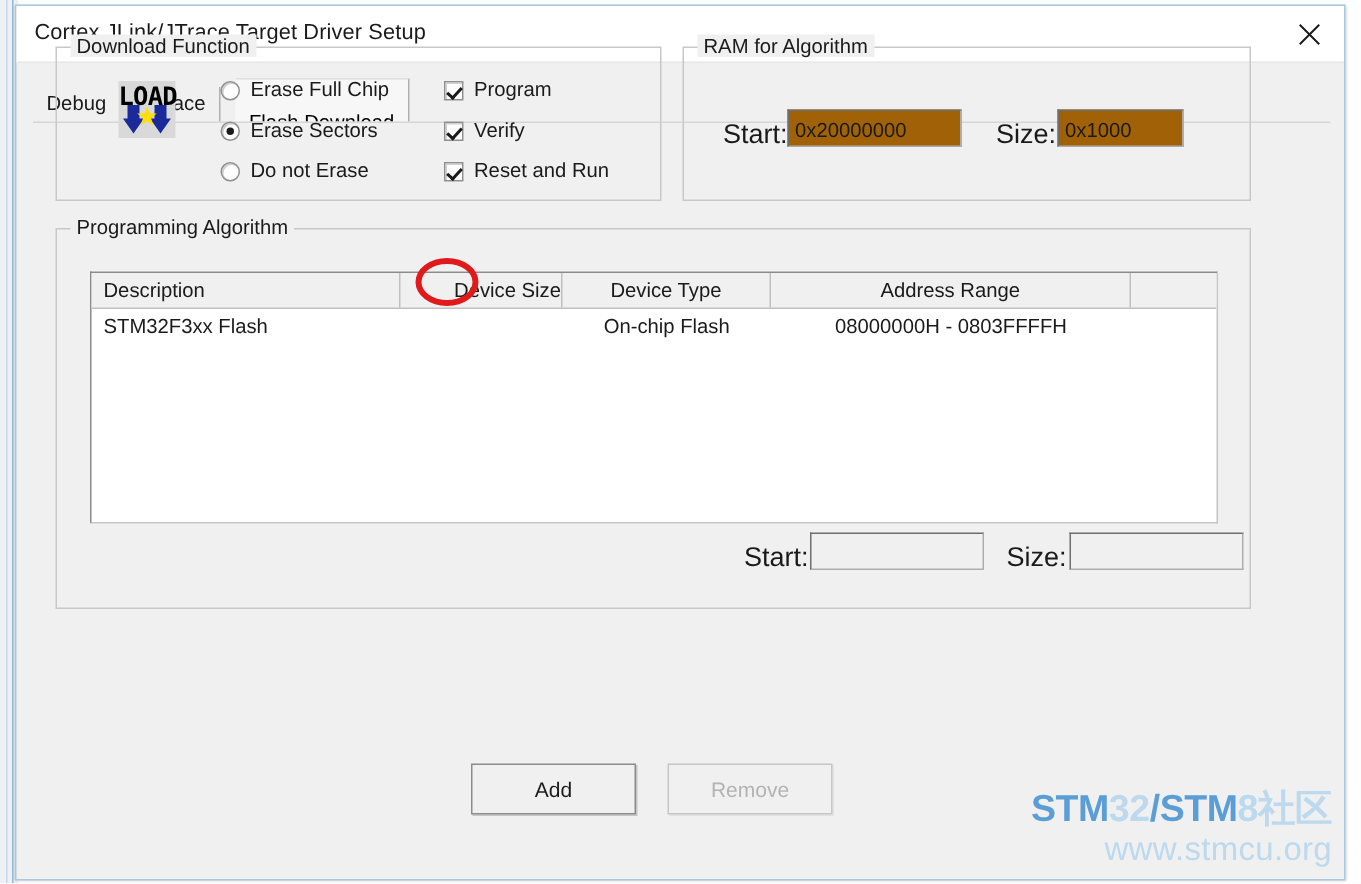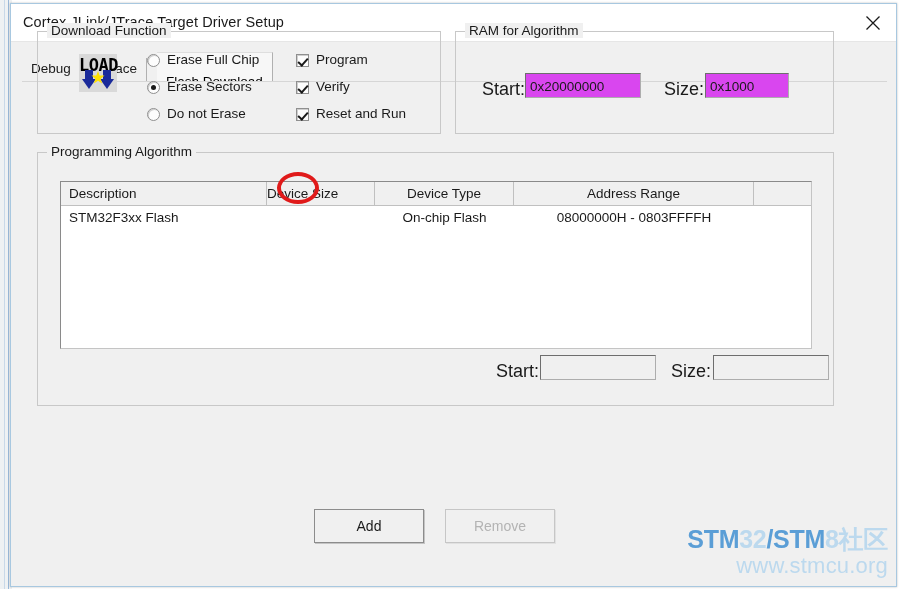--- a/index.html
+++ b/index.html
@@ -226,21 +226,21 @@
 
   
   .lblfield {
     position: absolute;
     font-size: 18px;
     color: #1a1a1a;
     white-space: nowrap;
   }
   .tbox {
     position: absolute;
-    background: #d946ef;
+    background: #a16207;
     border: 1px solid #adadad;
     border-top-color: #6e6e6e;
     border-left-color: #6e6e6e;
     font-size: 13.5px;
     color: #1a1a1a;
     padding: 3px 4px 0 4px;
     line-height: 20px;
     height: 25px;
     white-space: nowrap;
     overflow: hidden;
@@ -397,21 +397,21 @@
       <span class="lblfield" style="left:208px; top:47px;">Size:</span>
       <div class="tbox" style="left:249px; top:41px; width:84px;">0x1000</div>
     </div>
 
     <div class="groupbox" id="grp-algo">
       <div class="group-legend">Programming Algorithm</div>
 
       <div id="algo-table">
         <div id="thead">
           <div class="th" style="left:0px;   width:206px; padding-left:8px;">Description</div>
-          <div class="th" style="left:206px; width:108px; text-align:left;">Device Size</div>
+          <div class="th" style="left:206px; width:108px; text-align:right;">Device Size</div>
           <div class="th" style="left:453px; width:240px; text-align:center;">Address Range</div>
           <div class="th" style="left:314px; width:139px; text-align:center;">Device Type</div>
           <div class="th" style="left:693px; width:59px; border-right:none;"></div>
         </div>
 
         <div class="trow">
           <div class="td" style="left:0px;   width:206px; padding-left:8px;">STM32F3xx Flash</div>
           <div class="td" style="left:314px; width:139px; text-align:center;">On-chip Flash</div>
           <div class="td" style="left:453px; width:240px; text-align:center;">08000000H - 0803FFFFH</div>
         </div>

